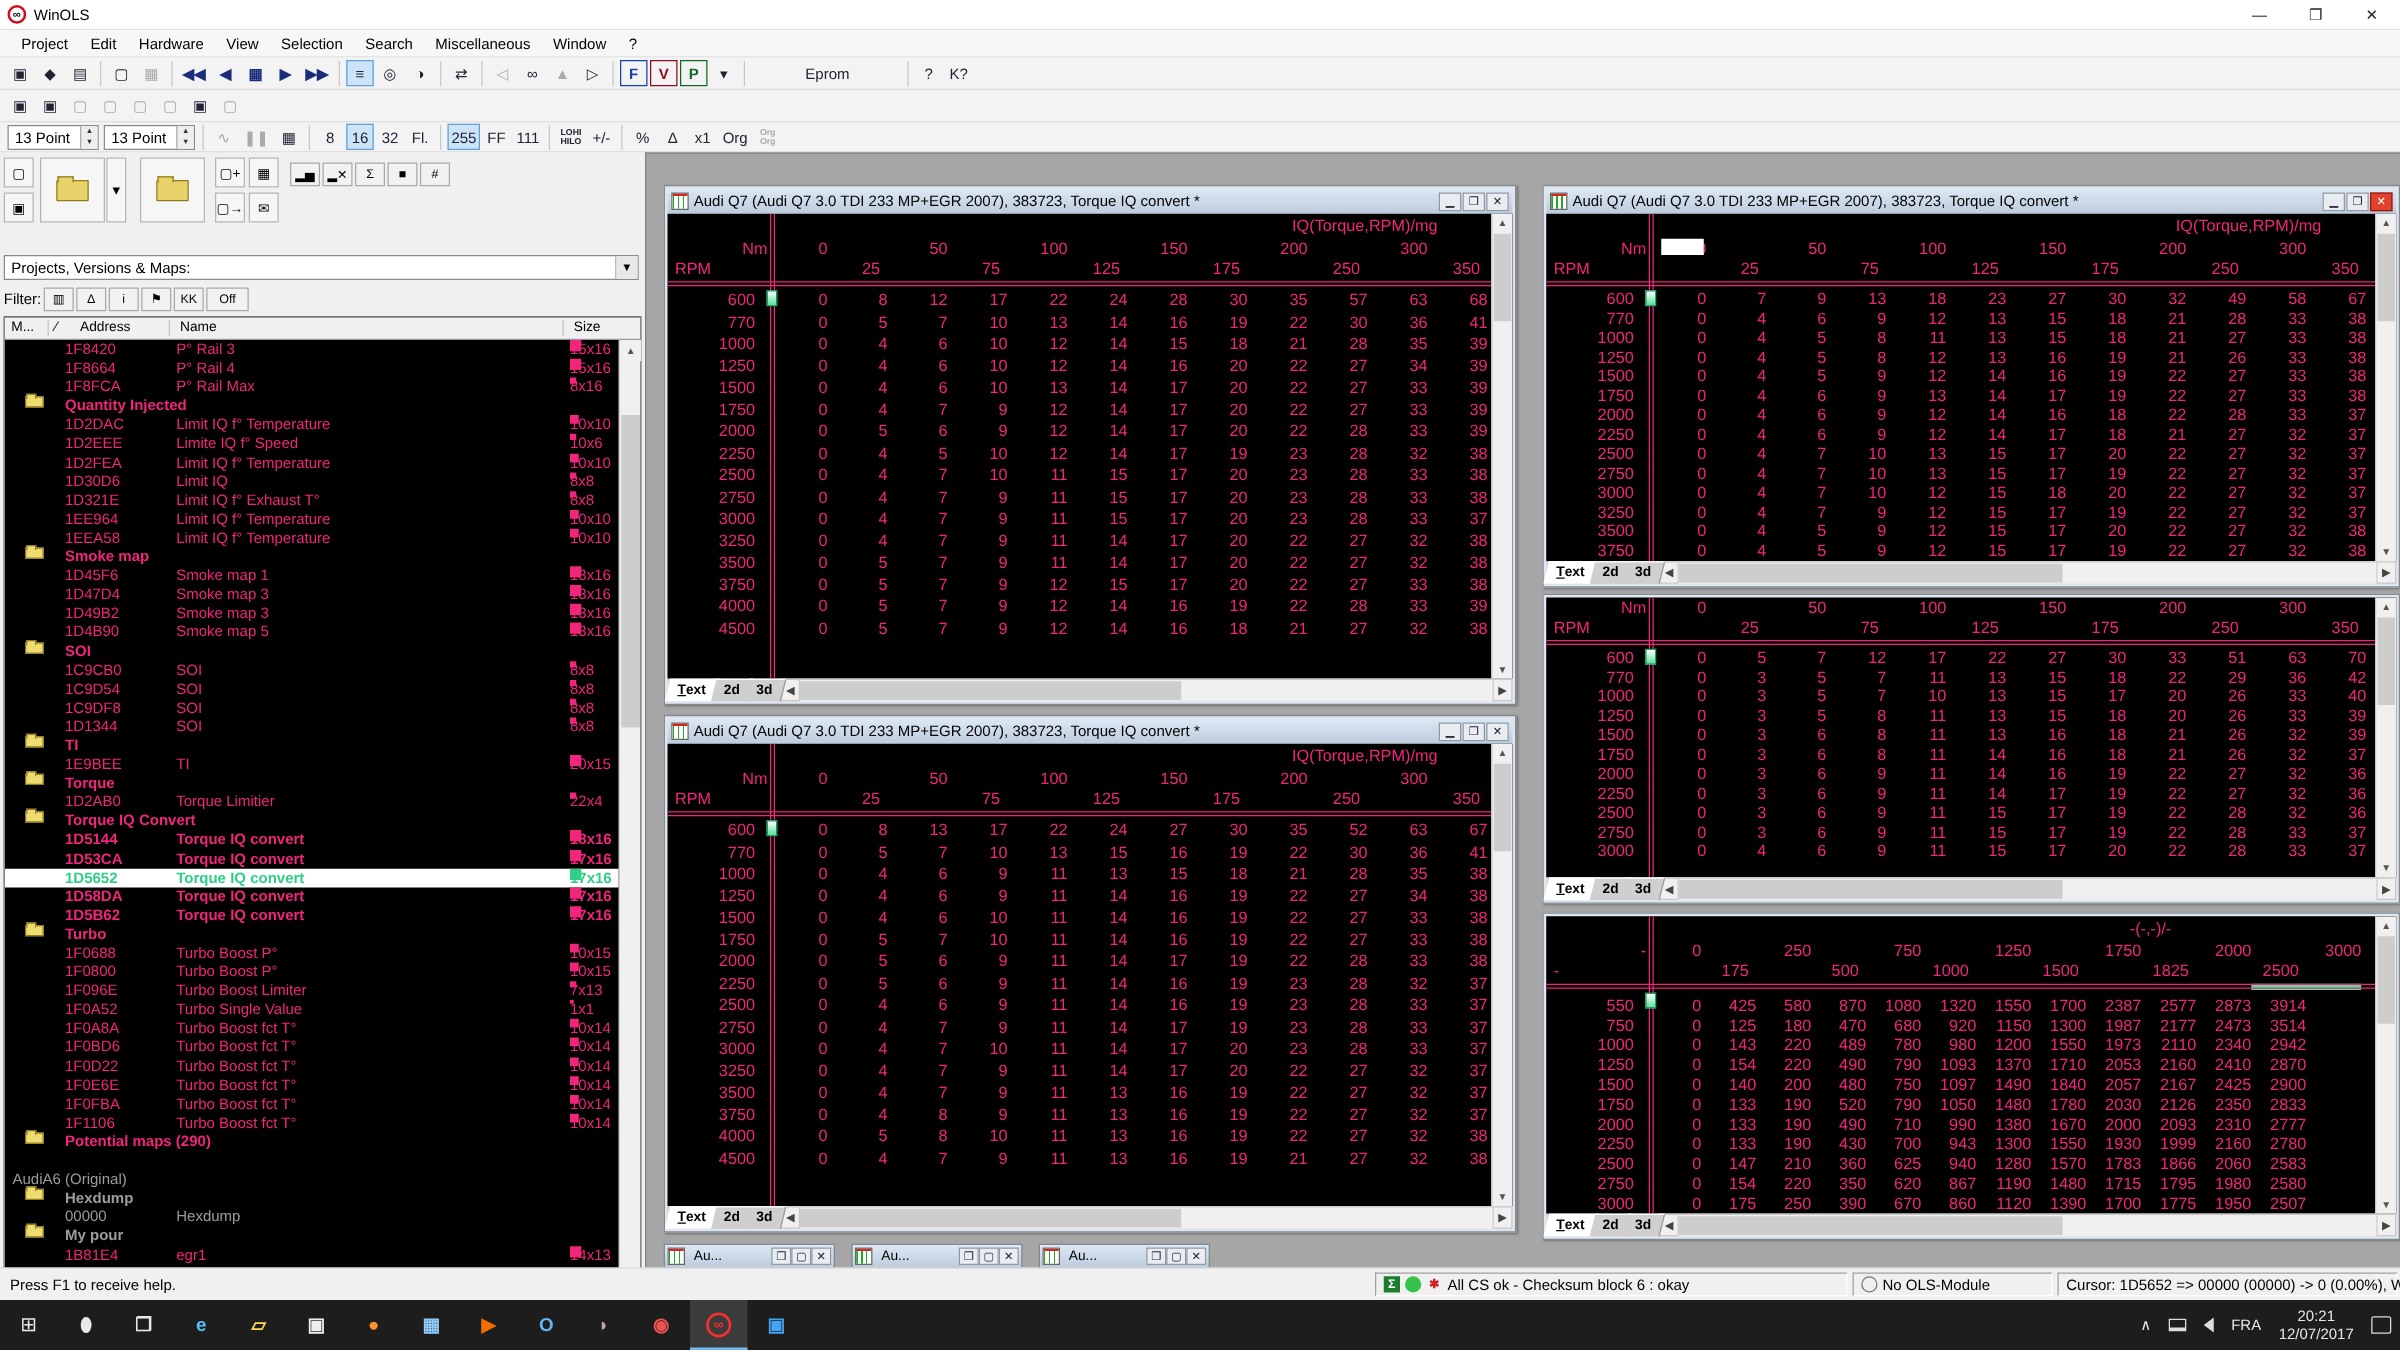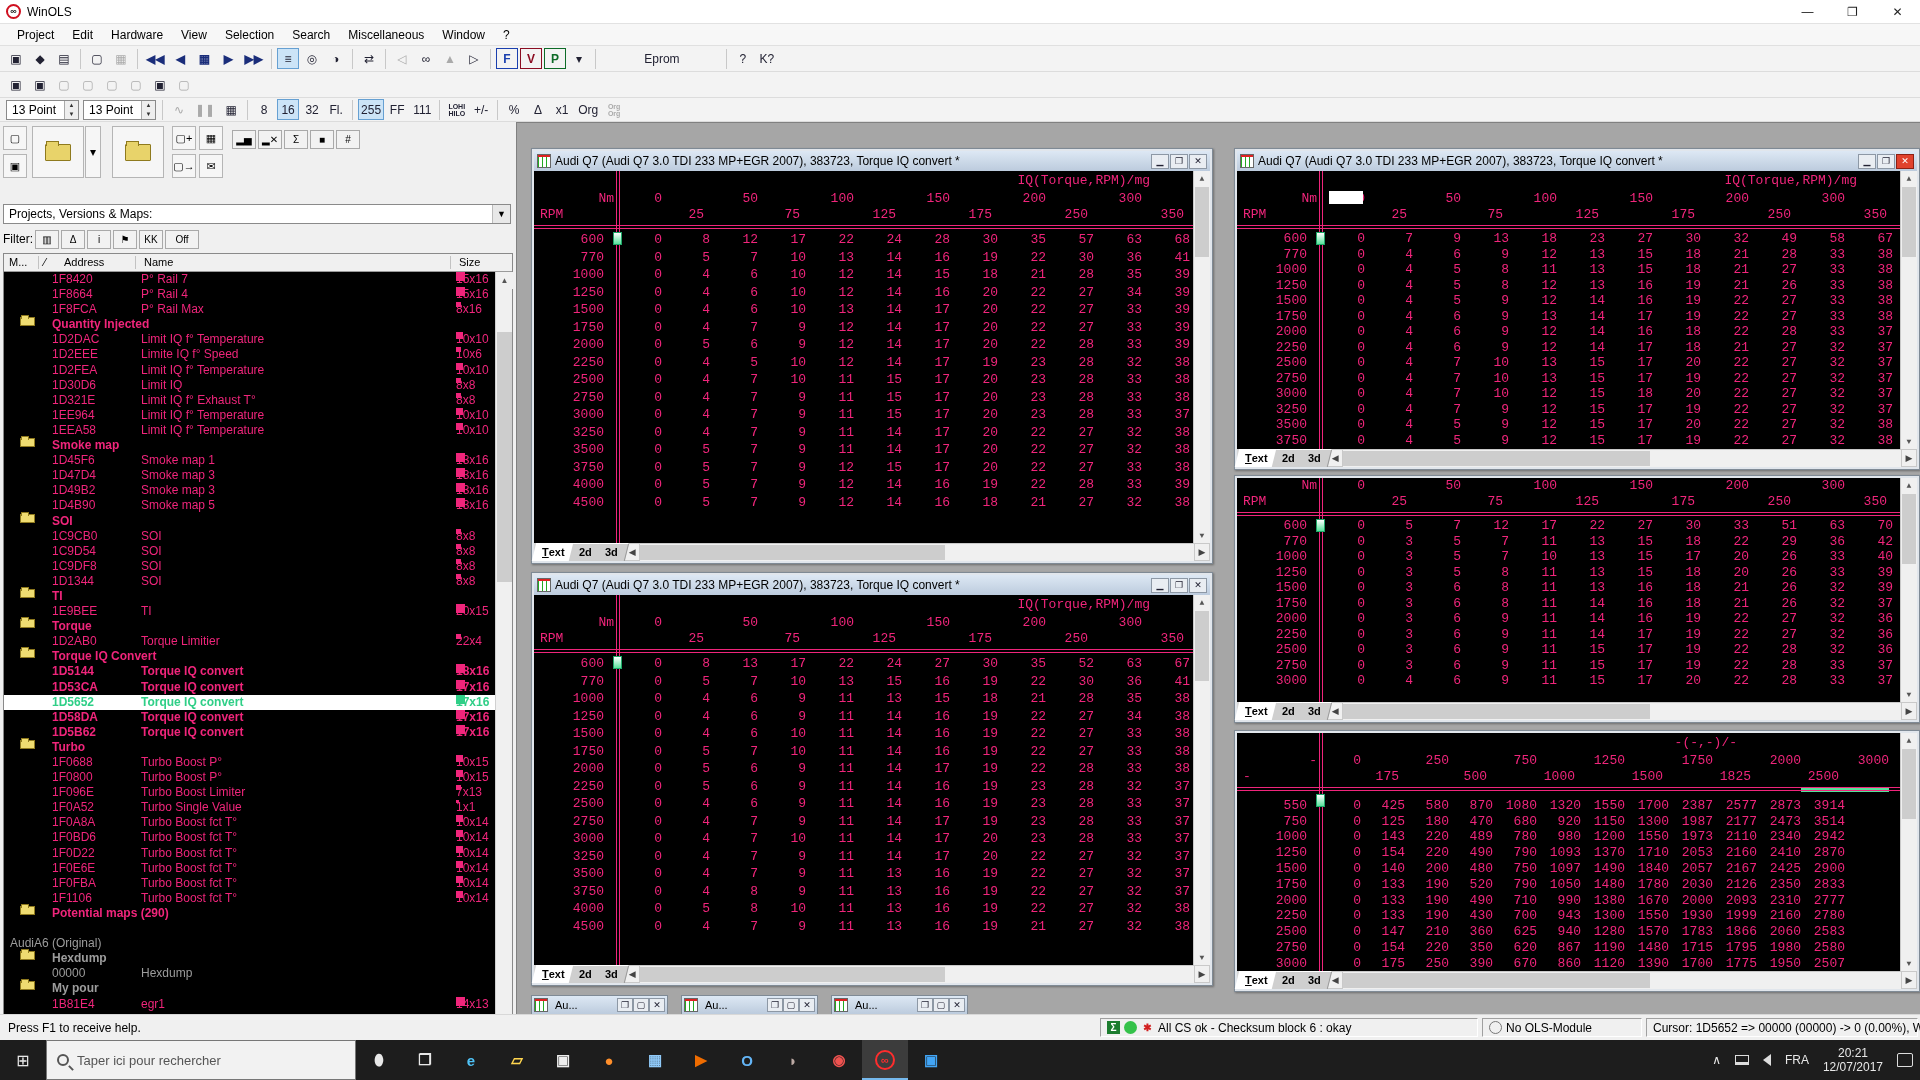--- a/index.html
+++ b/index.html
@@ -66,21 +66,21 @@
   
   #mdi { position:absolute; left:516px; top:122px; right:0; bottom:40px; background:#a6a6a6; border-left:1px solid #808080; border-top:1px solid #808080; }
   .cwin { position:absolute; background:#e1e6ec; border:1px solid #7f8a95; box-shadow:1px 1px 2px rgba(0,0,0,.35); }
   .ctitle { position:absolute; left:2px; right:2px; top:2px; height:20px; background:linear-gradient(#dde8f4,#bccbdd); display:flex; align-items:center; padding:0 3px; font-size:12px; white-space:nowrap; overflow:hidden;}
   .map-ico { width:14px; height:14px; background:#fff; border:1px solid #666; margin-right:4px; flex:none;
      background-image:linear-gradient(#d22 2px, transparent 2px), repeating-linear-gradient(90deg,#2a2 0 1px, transparent 1px 4px); }
   .cbtns { margin-left:auto; display:flex; gap:1px; }
   .cbtn { width:18px; height:15px; background:#e9edf2; border:1px solid #8d98a5; font-size:9px; line-height:13px; text-align:center; color:#223;}
   .cbtn.red { background:#e0422d; color:#fff; border-color:#8d2013; }
   .cbody { position:absolute; left:2px; right:2px; bottom:2px; background:#000; overflow:hidden;
-           font-family:Liberation Mono, monospace; font-size:13px; color:#f0257b; }
+           font-family:Liberation Sans, sans-serif; font-size:13px; color:#f0257b; }
   .maplabel { position:absolute; right:0; top:2px; height:16px; }
   .axisrow { position:absolute; left:0; right:0; height:16px; white-space:nowrap; }
   .axisrow b { font-weight:normal; display:inline-block; text-align:right; }
   .alabel { display:inline-block; }
   .seph { position:absolute; left:0; right:0; height:4px; border-top:1px solid #f0257b; border-bottom:1px solid #f0257b; }
   .sepv { position:absolute; top:0; bottom:0; width:4px; border-left:1px solid #f0257b; border-right:1px solid #f0257b; }
   .drow { position:absolute; left:0; right:0; white-space:nowrap; }
   .cell { display:inline-block; text-align:right; }
   .cell.partial { overflow:hidden; text-align:left; }
   .rpmcell { display:inline-block; text-align:right; padding-right:10px; }
@@ -293,21 +293,21 @@
         <span style="left:60px;">Address</span>
         <span style="left:140px;">Name</span>
         <span style="left:455px;">Size</span>
         <i class="cdiv" style="left:34px;"></i>
           <i class="cdiv" style="left:131px;"></i>
           <i class="cdiv" style="left:446px;"></i>
       </div>
       <div id="treebody">
           <div class="trow">
             <span class="ta">1F8420</span>
-            <span class="tn">P° Rail 7</span>
+            <span class="tn">P° Rail 3</span>
             <span class="ts"><span class="szdot" style="width: 9px; height: 9px;"></span>15x16</span>
           </div>
           <div class="trow">
             <span class="ta">1F8664</span>
             <span class="tn">P° Rail 4</span>
             <span class="ts"><span class="szdot" style="width: 9px; height: 9px;"></span>15x16</span>
           </div>
           <div class="trow">
             <span class="ta">1F8FCA</span>
             <span class="tn">P° Rail Max</span>
@@ -789,24 +789,20 @@
     </div>
     <div class="sseg" style="left:1646px;right:2px;">
       <span>Cursor: 1D5652 =&gt; 00000 (00000) -&gt; 0 (0.00%), Width: 17</span>
     </div>
   </div>
 
   <div id="taskbar">
     <div class="tk">
         <span style="font-size:16px;">⊞</span>
       </div>
-    <div id="tksearch">
-      <span class="mag"></span>
-      <span>Taper ici pour rechercher</span>
-    </div>
     <div id="tkicons" style="display:flex;">
         <div class="tk">
           <span class="tkicon" style="color: rgb(232, 232, 232);">⬮</span>
         </div>
         <div class="tk">
           <span class="tkicon" style="color: rgb(232, 232, 232);">❐</span>
         </div>
         <div class="tk">
           <span class="tkicon" style="color: rgb(79, 195, 247);">e</span>
         </div>

